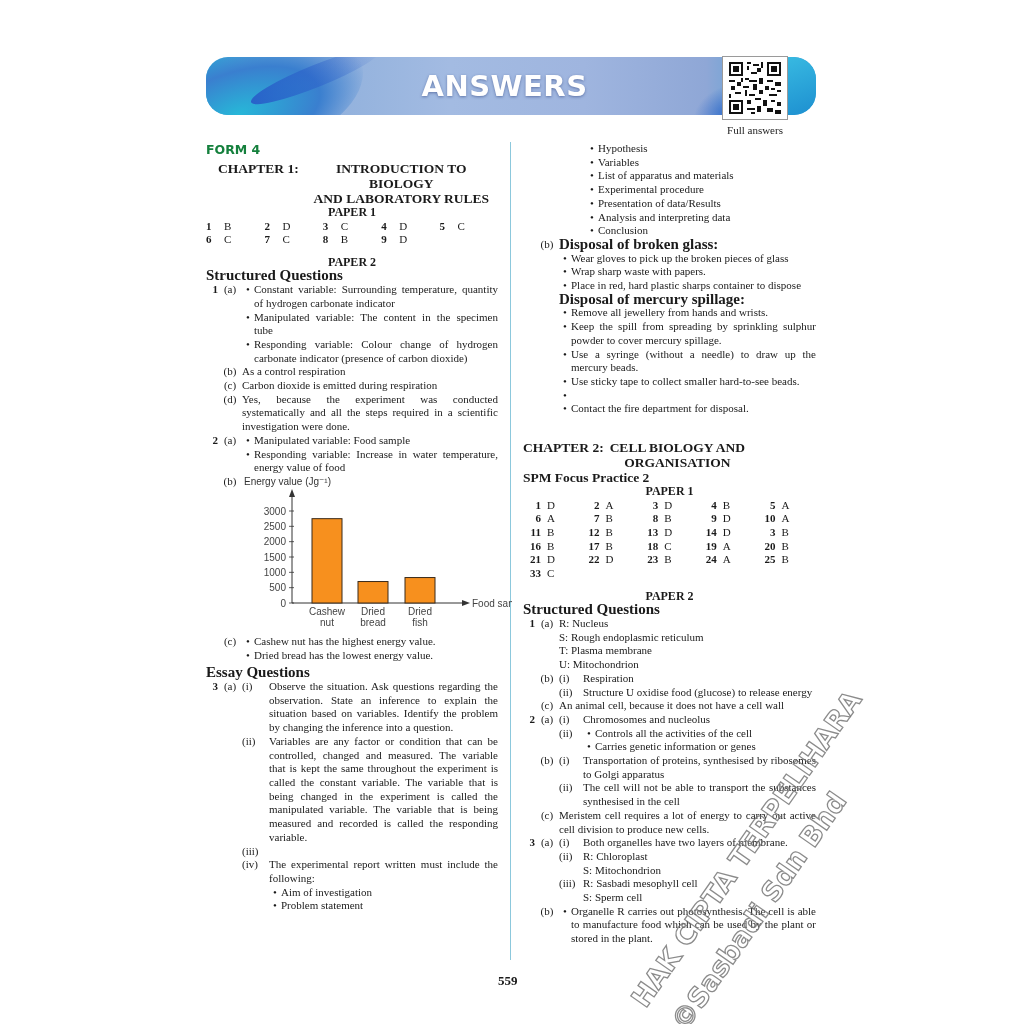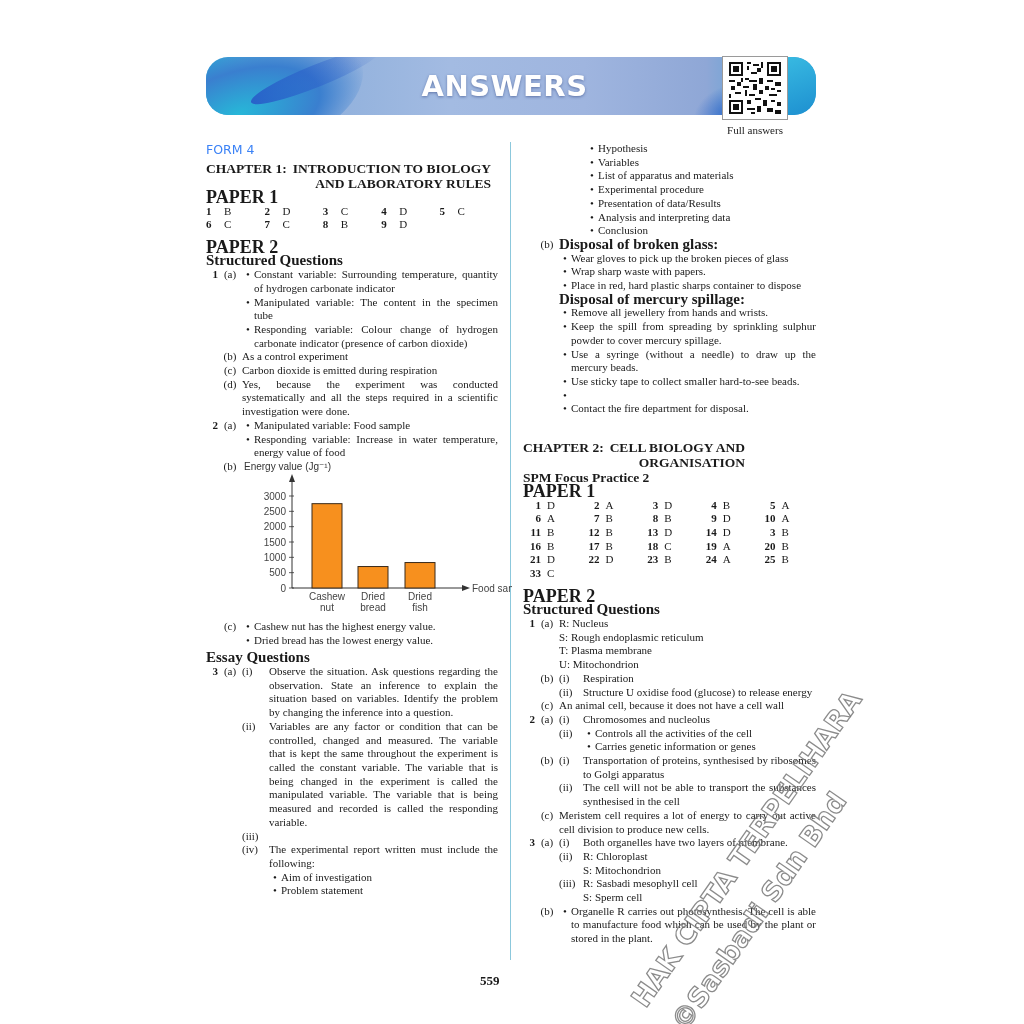--- a/index.html
+++ b/index.html
@@ -51,26 +51,26 @@
     position: absolute; left: 714px; top: 124px; width: 82px; text-align: center;
     font-size: 11px; color: #222;
   }
 
   
   .col { position: absolute; font-size: 11px; line-height: 13.7px; }
   .col-left { left: 206px; top: 142px; width: 292px; }
   .col-right { left: 523px; top: 142px; width: 293px; }
   .divider { position: absolute; left: 510px; top: 142px; width: 1px; height: 818px; background: #8cc8dc; }
 
-  .form-label { font-family: "DejaVu Sans", "Liberation Sans", sans-serif; font-weight: normal; color: #3b82f6; font-size: 12.5px; line-height: 16px; }
+  .form-label { font-family: "DejaVu Sans", "Liberation Sans", sans-serif; font-weight: bold; color: #15803d; font-size: 12.5px; line-height: 16px; }
   .chapter { font-weight: bold; font-size: 13.5px; line-height: 15px; display: flex; }
   .chapter .num { white-space: nowrap; padding-right: 6px; }
-  .chapter .ttl { text-align: right; }
+  .chapter .ttl { text-align: center; }
   .sub-h { font-weight: bold; font-size: 13.5px; line-height: 15px; }
-  .paper-h { font-weight: bold; font-size: 18px; line-height: 13.5px; }
+  .paper-h { font-weight: bold; font-size: 12px; line-height: 13.5px; text-align: center; }
   .section-h { font-weight: bold; font-size: 15px; line-height: 13.7px; }
 
   .ans-grid { display: grid; grid-template-columns: repeat(5, 1fr); font-size: 11px; line-height: 13.7px; }
   .ans-grid .cell { display: flex; }
   .ans-grid .n { font-weight: bold; display: inline-block; }
   .ans-grid .a { display: inline-block; margin-left: 6px; }
   .grid-left .n { width: 12px; text-align: left; }
   .grid-right .n { width: 18px; text-align: right; }
 
   .row { display: flex; text-align: justify; }
@@ -85,21 +85,21 @@
   .ind4 { padding-left: 60px; }
   .ind5 { padding-left: 63px; }
   .gap { height: 9px; }
   .gap-s { height: 4px; }
 
   
   .chart { position: relative; width: 292px; height: 160px; font-family: "Liberation Sans", "DejaVu Sans", sans-serif; }
   .chart svg { position: absolute; left: 0; top: 0; }
 
   
-  .page-num { position: absolute; left: 480px; top: 973px; font-weight: bold; font-size: 13px; }
+  .page-num { position: absolute; left: 498px; top: 973px; font-weight: bold; font-size: 13px; }
   .wm1 { position: absolute; left: 625px; top: 995px; transform: rotate(-55deg); transform-origin: 0 0; }
   .wm2 { position: absolute; left: 650px; top: 1012px; transform: rotate(-55deg); transform-origin: 0 0; }
   .wm-text {
     font-family: "DejaVu Sans", "Liberation Sans", sans-serif; font-weight: bold;
     font-size: 27px; white-space: nowrap; color: rgba(255,255,255,0.15);
     -webkit-text-stroke: 1.3px rgba(110,110,110,0.8); pointer-events: none;
   }
 </style>
 </head>
 <body>
@@ -161,21 +161,21 @@
         <rect x="24" y="14" width="2" height="1"></rect>
     </g>
   </svg>
 </div>
 <div class="qr-label">Full answers</div>
 
 <div class="divider"></div>
 
 <div class="col col-left">
   <div class="form-label">FORM 4</div>
-  <div class="chapter" style="margin-top:3px;">
+  <div class="chapter" style="margin-top:3px;margin-left:12px;">
     <span class="num">CHAPTER 1:</span>
     <span class="ttl">
       <span>INTRODUCTION TO BIOLOGY</span><br>
       <span>AND LABORATORY RULES</span>
     </span>
   </div>
   <div class="paper-h">PAPER 1</div>
   <div class="ans-grid grid-left" id="grid-left">
       <div class="cell">
         <span class="n">1</span>
@@ -228,21 +228,21 @@
   <div class="row ind2">
     <span class="blt">•</span>
     <span class="txt">Manipulated variable: The content in the specimen tube</span>
   </div>
   <div class="row ind2">
     <span class="blt">•</span>
     <span class="txt">Responding variable: Colour change of hydrogen carbonate indicator (presence of carbon dioxide)</span>
   </div>
   <div class="row ind1">
     <span class="lbl">(b)</span>
-    <span class="txt">As a control experiment</span>
+    <span class="txt">As a control respiration</span>
   </div>
   <div class="row ind1">
     <span class="lbl">(c)</span>
     <span class="txt">Carbon dioxide is emitted during respiration</span>
   </div>
   <div class="row ind1">
     <span class="lbl">(d)</span>
     <span class="txt">Yes, because the experiment was conducted systematically and all the steps required in a scientific investigation were done.</span>
   </div>
 

